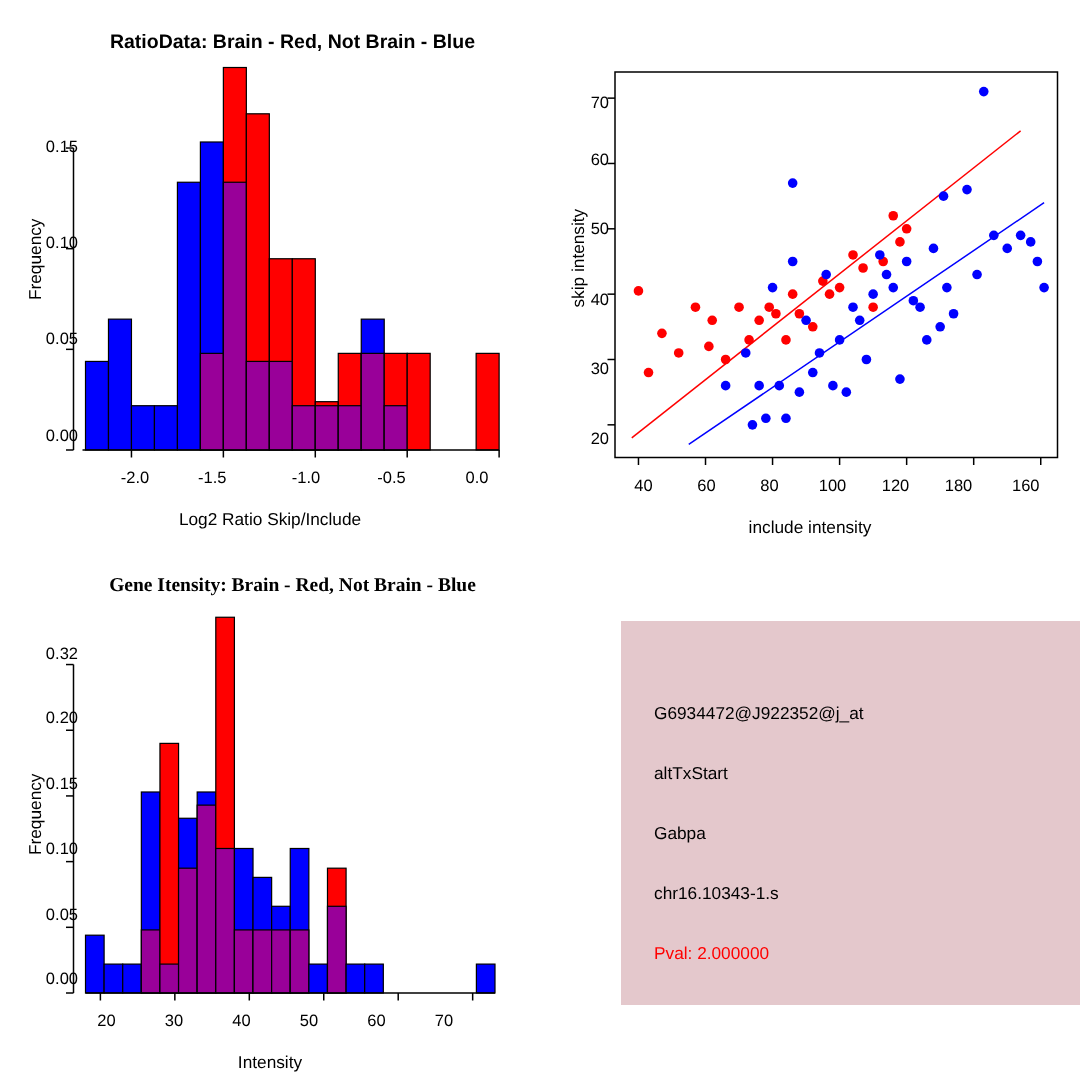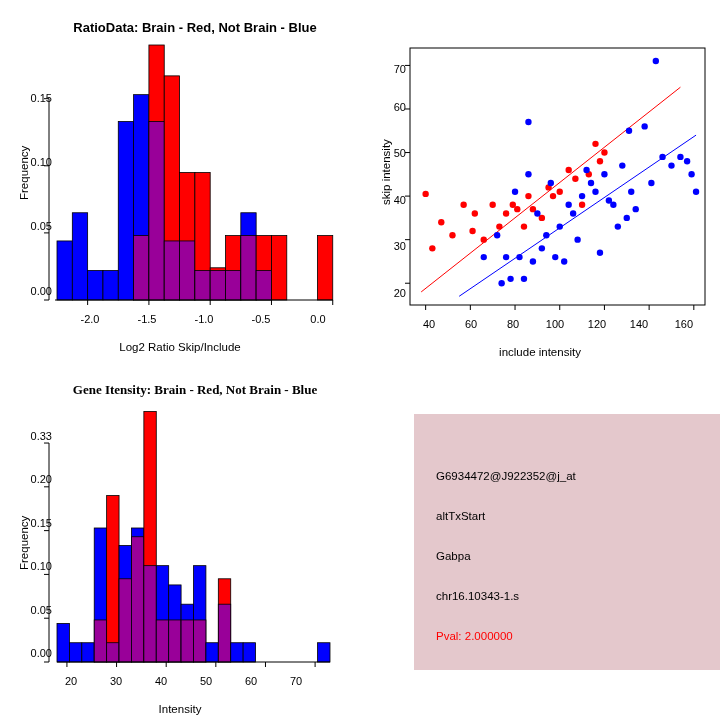--- a/index.html
+++ b/index.html
@@ -67,21 +67,21 @@
   <div class="ptitle" style="position:absolute;left:0;top:20px;width:360px;">RatioData: Brain - Red, Not Brain - Blue</div>
   <div class="axis-label" style="position:absolute;left:0;top:341px;width:360px;">Log2 Ratio Skip/Include</div>
   <div class="axis-label-y" style="left:18px;top:200px;">Frequency</div>
 
   <div class="ticklab ticklab-y" style="left:22px;top:285px;width:30px;">0.00</div>
   <div class="ticklab ticklab-y" style="left:22px;top:220px;width:30px;">0.05</div>
   <div class="ticklab ticklab-y" style="left:22px;top:156px;width:30px;">0.10</div>
   <div class="ticklab ticklab-y" style="left:22px;top:92px;width:30px;">0.15</div>
 
   <div class="ticklab" style="left:75px;top:313px;width:30px;text-align:center;">-2.0</div>
-  <div class="ticklab" style="left:132px;top:313px;width:30px;text-align:center;">-1.5</div>
+  <div class="ticklab" style="left:132px;top:313px;width:30px;text-align:left;">-1.5</div>
   <div class="ticklab" style="left:189px;top:313px;width:30px;text-align:center;">-1.0</div>
   <div class="ticklab" style="left:246px;top:313px;width:30px;text-align:center;">-0.5</div>
   <div class="ticklab" style="left:303px;top:313px;width:30px;text-align:center;">0.0</div>
 
   <svg id="svg-hist-ratio" width="360" height="360" style="position:absolute;left:0;top:0;">
       <rect x="57" y="240.94736842105263" width="15.319148936170208" height="59.05263157894737" fill="#0000ff" stroke="#000000" stroke-width="0.8"></rect>
       <rect x="72.31914893617021" y="212.76315789473682" width="15.319148936170222" height="87.23684210526318" fill="#0000ff" stroke="#000000" stroke-width="0.8"></rect>
       <rect x="87.63829787234043" y="270.4736842105263" width="15.319148936170208" height="29.5263157894737" fill="#0000ff" stroke="#000000" stroke-width="0.8"></rect>
       <rect x="102.95744680851064" y="270.4736842105263" width="15.319148936170222" height="29.5263157894737" fill="#0000ff" stroke="#000000" stroke-width="0.8"></rect>
       <rect x="118.27659574468086" y="121.49999999999997" width="15.319148936170194" height="178.50000000000003" fill="#0000ff" stroke="#000000" stroke-width="0.8"></rect>
@@ -128,21 +128,21 @@
   <div class="ticklab ticklab-y" style="left:22px;top:194px;width:24px;">40</div>
   <div class="ticklab ticklab-y" style="left:22px;top:147px;width:24px;">50</div>
   <div class="ticklab ticklab-y" style="left:22px;top:101px;width:24px;">60</div>
   <div class="ticklab ticklab-y" style="left:22px;top:63px;width:24px;">70</div>
 
   <div class="ticklab" style="left:57px;top:318px;width:24px;text-align:center;">40</div>
   <div class="ticklab" style="left:99px;top:318px;width:24px;text-align:center;">60</div>
   <div class="ticklab" style="left:141px;top:318px;width:24px;text-align:center;">80</div>
   <div class="ticklab" style="left:183px;top:318px;width:24px;text-align:center;">100</div>
   <div class="ticklab" style="left:225px;top:318px;width:24px;text-align:center;">120</div>
-  <div class="ticklab" style="left:267px;top:318px;width:24px;text-align:center;">140</div>
+  <div class="ticklab" style="left:267px;top:318px;width:24px;text-align:center;">180</div>
   <div class="ticklab" style="left:309px;top:318px;width:24px;text-align:right;">160</div>
 
   <svg id="svg-scatter" width="360" height="360" style="position:absolute;left:0;top:0;">
       <rect x="50" y="48" width="295" height="257" fill="none" stroke="#000" stroke-width="1"></rect>
       <line x1="61.17424242424242" y1="291.93220338983053" x2="320.41666666666663" y2="87.20338983050848" stroke="#ff0000" stroke-width="1"></line>
       <line x1="99.16666666666666" y1="296.2881355932203" x2="336.06060606060606" y2="135.1186440677966" stroke="#0000ff" stroke-width="1"></line>
       <circle cx="65.64393939393939" cy="193.9237288135593" r="3.2" fill="#ff0000"></circle>
       <circle cx="72.34848484848484" cy="248.3728813559322" r="3.2" fill="#ff0000"></circle>
       <circle cx="81.28787878787878" cy="222.23728813559325" r="3.2" fill="#ff0000"></circle>
       <circle cx="92.46212121212122" cy="235.3050847457627" r="3.2" fill="#ff0000"></circle>
@@ -232,21 +232,21 @@
 <div class="panel" style="left:0;top:360px;width:360px;height:360px;">
   <div class="ptitle" style="position:absolute;left:0;top:22px;width:360px;font-family:Liberation Serif, serif;">Gene Itensity: Brain - Red, Not Brain - Blue</div>
   <div class="axis-label" style="position:absolute;left:0;top:343px;width:360px;">Intensity</div>
   <div class="axis-label-y" style="left:18px;top:210px;">Frequency</div>
 
   <div class="ticklab ticklab-y" style="left:22px;top:287px;width:30px;">0.00</div>
   <div class="ticklab ticklab-y" style="left:22px;top:244px;width:30px;">0.05</div>
   <div class="ticklab ticklab-y" style="left:22px;top:200px;width:30px;">0.10</div>
   <div class="ticklab ticklab-y" style="left:22px;top:157px;width:30px;">0.15</div>
   <div class="ticklab ticklab-y" style="left:22px;top:113px;width:30px;">0.20</div>
-  <div class="ticklab ticklab-y" style="left:22px;top:70px;width:30px;">0.33</div>
+  <div class="ticklab ticklab-y" style="left:22px;top:70px;width:30px;">0.32</div>
 
   <div class="ticklab" style="left:59px;top:315px;width:24px;text-align:center;">20</div>
   <div class="ticklab" style="left:104px;top:315px;width:24px;text-align:center;">30</div>
   <div class="ticklab" style="left:149px;top:315px;width:24px;text-align:center;">40</div>
   <div class="ticklab" style="left:194px;top:315px;width:24px;text-align:center;">50</div>
   <div class="ticklab" style="left:239px;top:315px;width:24px;text-align:center;">60</div>
   <div class="ticklab" style="left:284px;top:315px;width:24px;text-align:center;">70</div>
 
   <svg id="svg-hist-intensity" width="360" height="360" style="position:absolute;left:0;top:0;">
       <rect x="57" y="263.46206896551723" width="12.409090909090907" height="38.53793103448277" fill="#0000ff" stroke="#000000" stroke-width="0.8"></rect>

